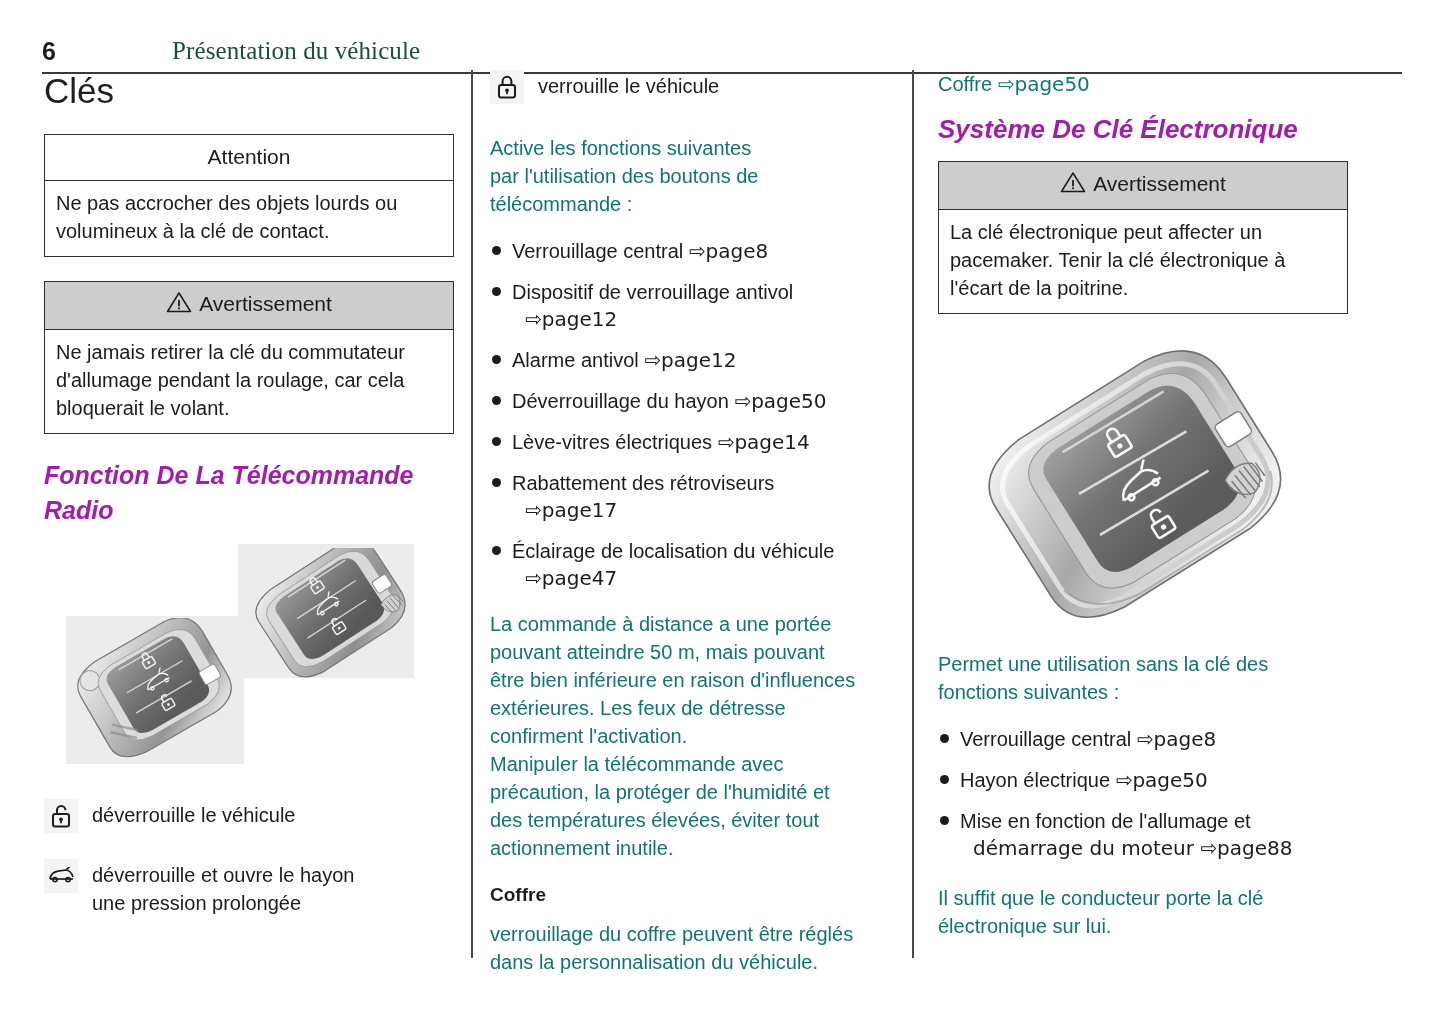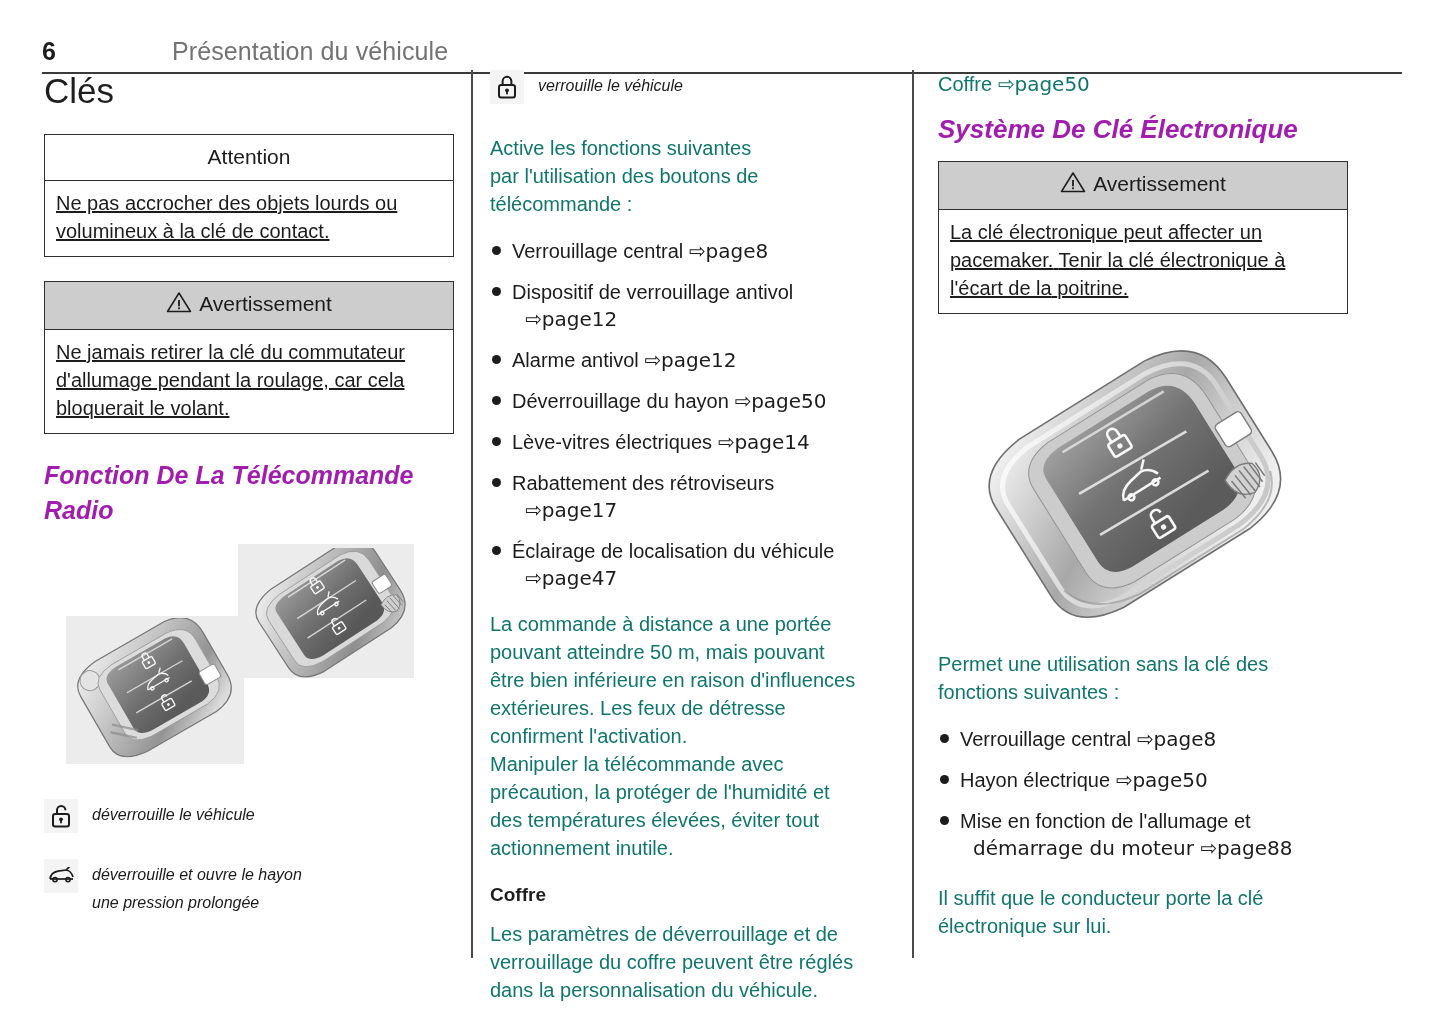--- a/index.html
+++ b/index.html
@@ -34,22 +34,23 @@
     font-weight: bold;
     line-height: 34px;
     color: #1c1c1c;
   }
   .header-title {
     position: absolute;
     left: 130px;
     top: 0;
     font-size: 25px;
     line-height: 34px;
-    color: #737373;
+    color: #14532d;
     letter-spacing: 0.1px;
+    font-family: Liberation Serif, serif;
   }
 
   
   .columns {
     position: absolute;
     left: 0;
     top: 70px;
     width: 1445px;
     height: 912px;
   }
@@ -111,21 +112,20 @@
     padding: 9px 6px 10px 6px;
     line-height: 26px;
     border-bottom: 1.6px solid #2e2e2e;
   }
   .notice-head.plain { background: #ffffff; }
   .notice-head.warn  { background: #cdcdcd; }
   .notice-body {
     font-size: 20px;
     line-height: 28px;
     padding: 8px 11px 11px 11px;
-    text-decoration: underline;
   }
   .warn-tri {
     display: inline-block;
     vertical-align: -2px;
     margin-right: 7px;
   }
 
   
   p.body {
     margin: 0 0 20px 0;
@@ -172,24 +172,23 @@
     flex: 0 0 auto;
     width: 34px;
     height: 34px;
     background: #f4f4f4;
     display: flex;
     align-items: center;
     justify-content: center;
     margin-right: 14px;
   }
   .legend-text {
-    font-size: 16px;
+    font-size: 20px;
     line-height: 28px;
     padding-top: 2px;
-    font-style: italic;
   }
   .legend-text span.line { display: block; }
 
   
   .fig { position: relative; }
   .fig-keys-1 {
     width: 350px;
     height: 225px;
     margin: 12px 0 30px 22px;
   }
@@ -455,21 +454,20 @@
       <span class="line">confirment l'activation.</span>
       <span class="line">Manipuler la télécommande avec</span>
       <span class="line">précaution, la protéger de l'humidité et</span>
       <span class="line">des températures élevées, éviter tout</span>
       <span class="line">actionnement inutile.</span>
     </p>
 
     <h3 class="minor-title" style="margin-top:18px;">Coffre</h3>
 
     <p class="body">
-      <span class="line">Les paramètres de déverrouillage et de</span>
       <span class="line">verrouillage du coffre peuvent être réglés</span>
       <span class="line">dans la personnalisation du véhicule.</span>
     </p>
 
   </div>
 
   <div class="col col-3">
 
     <p class="body tight" style="margin-bottom:14px;">
       <span>Coffre</span>

